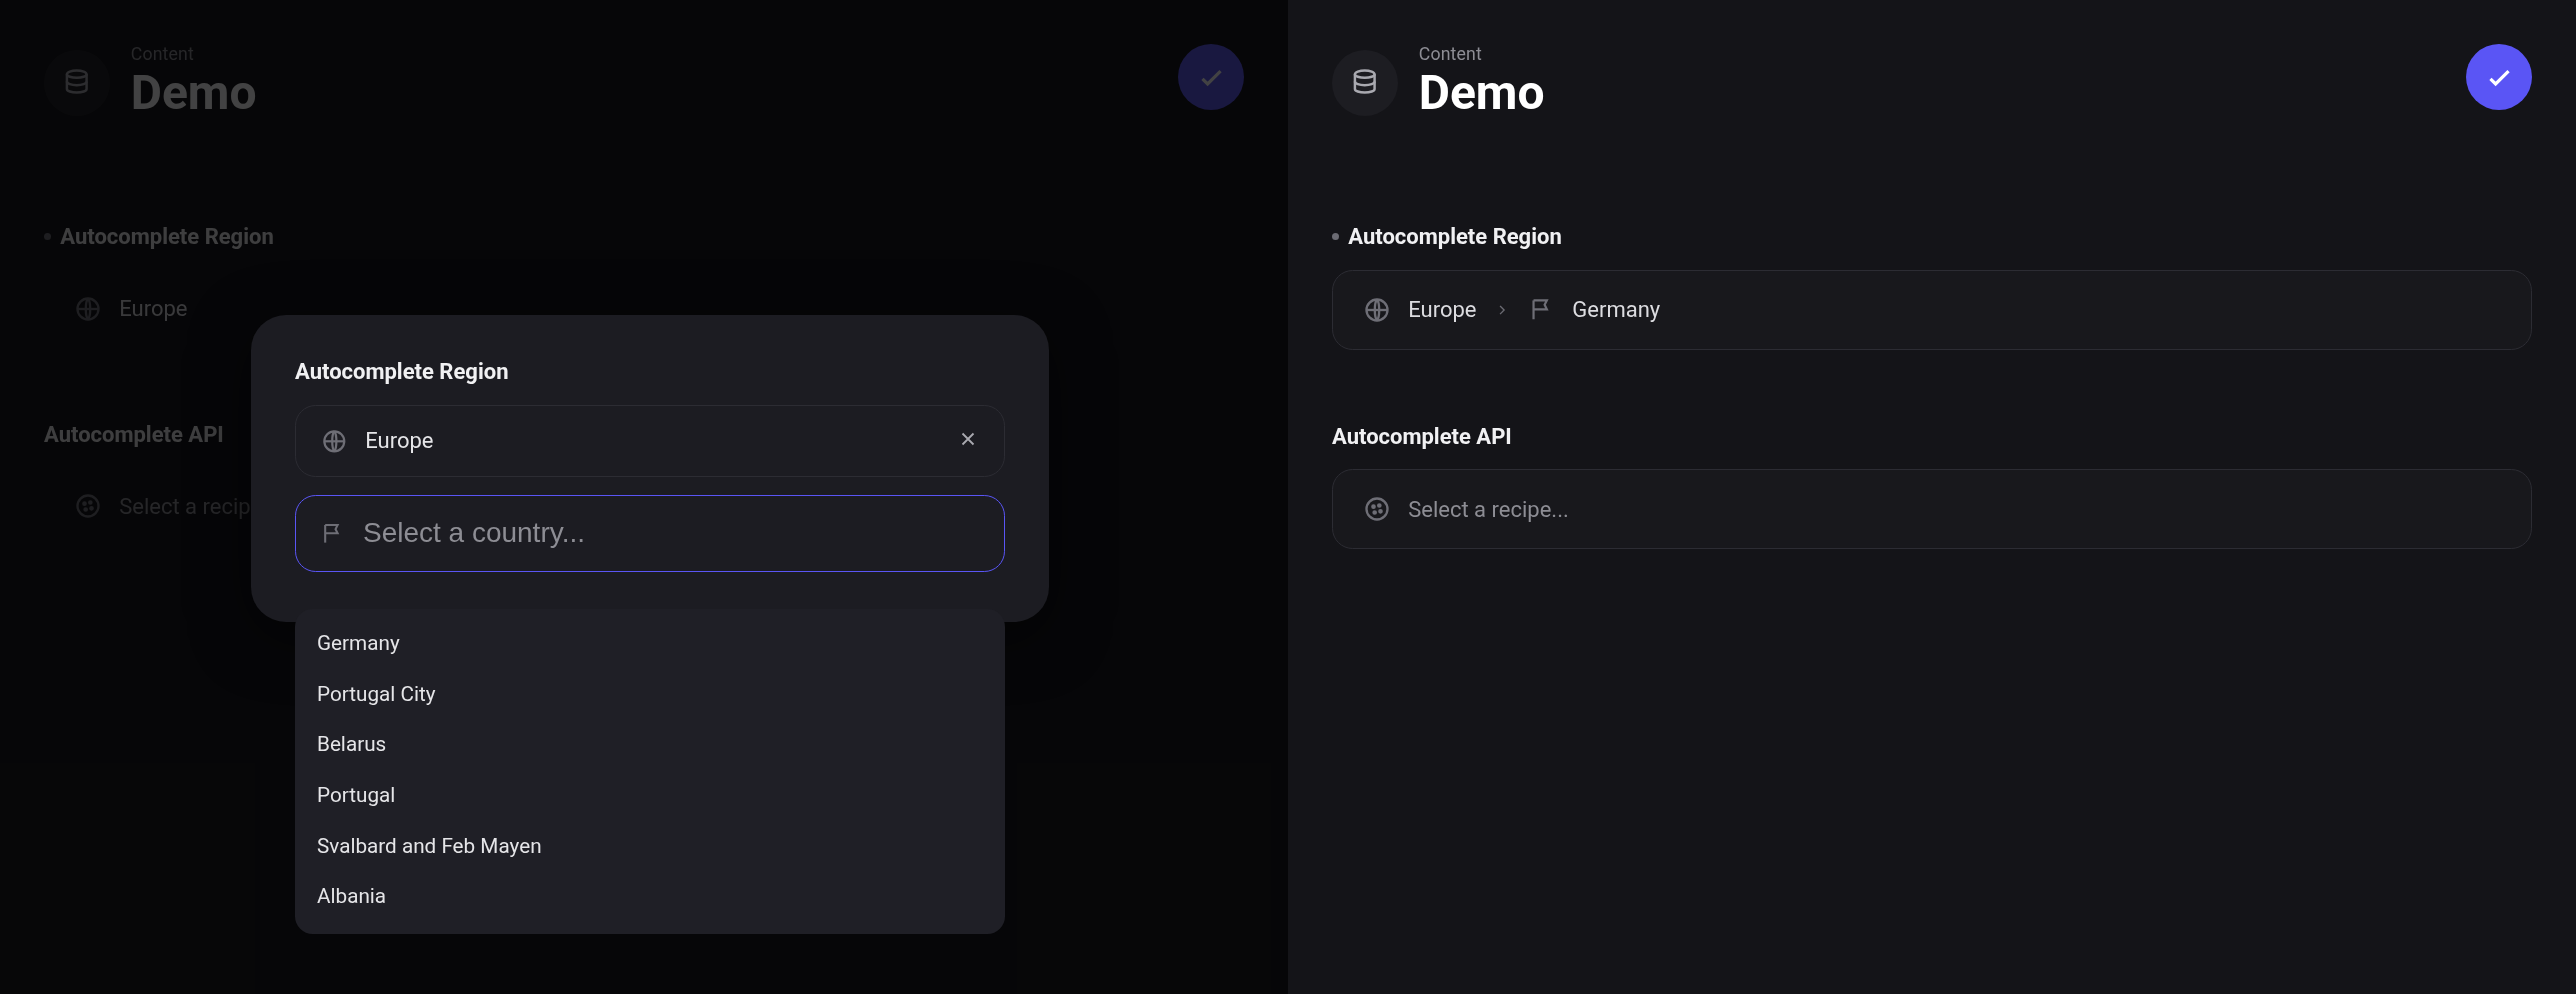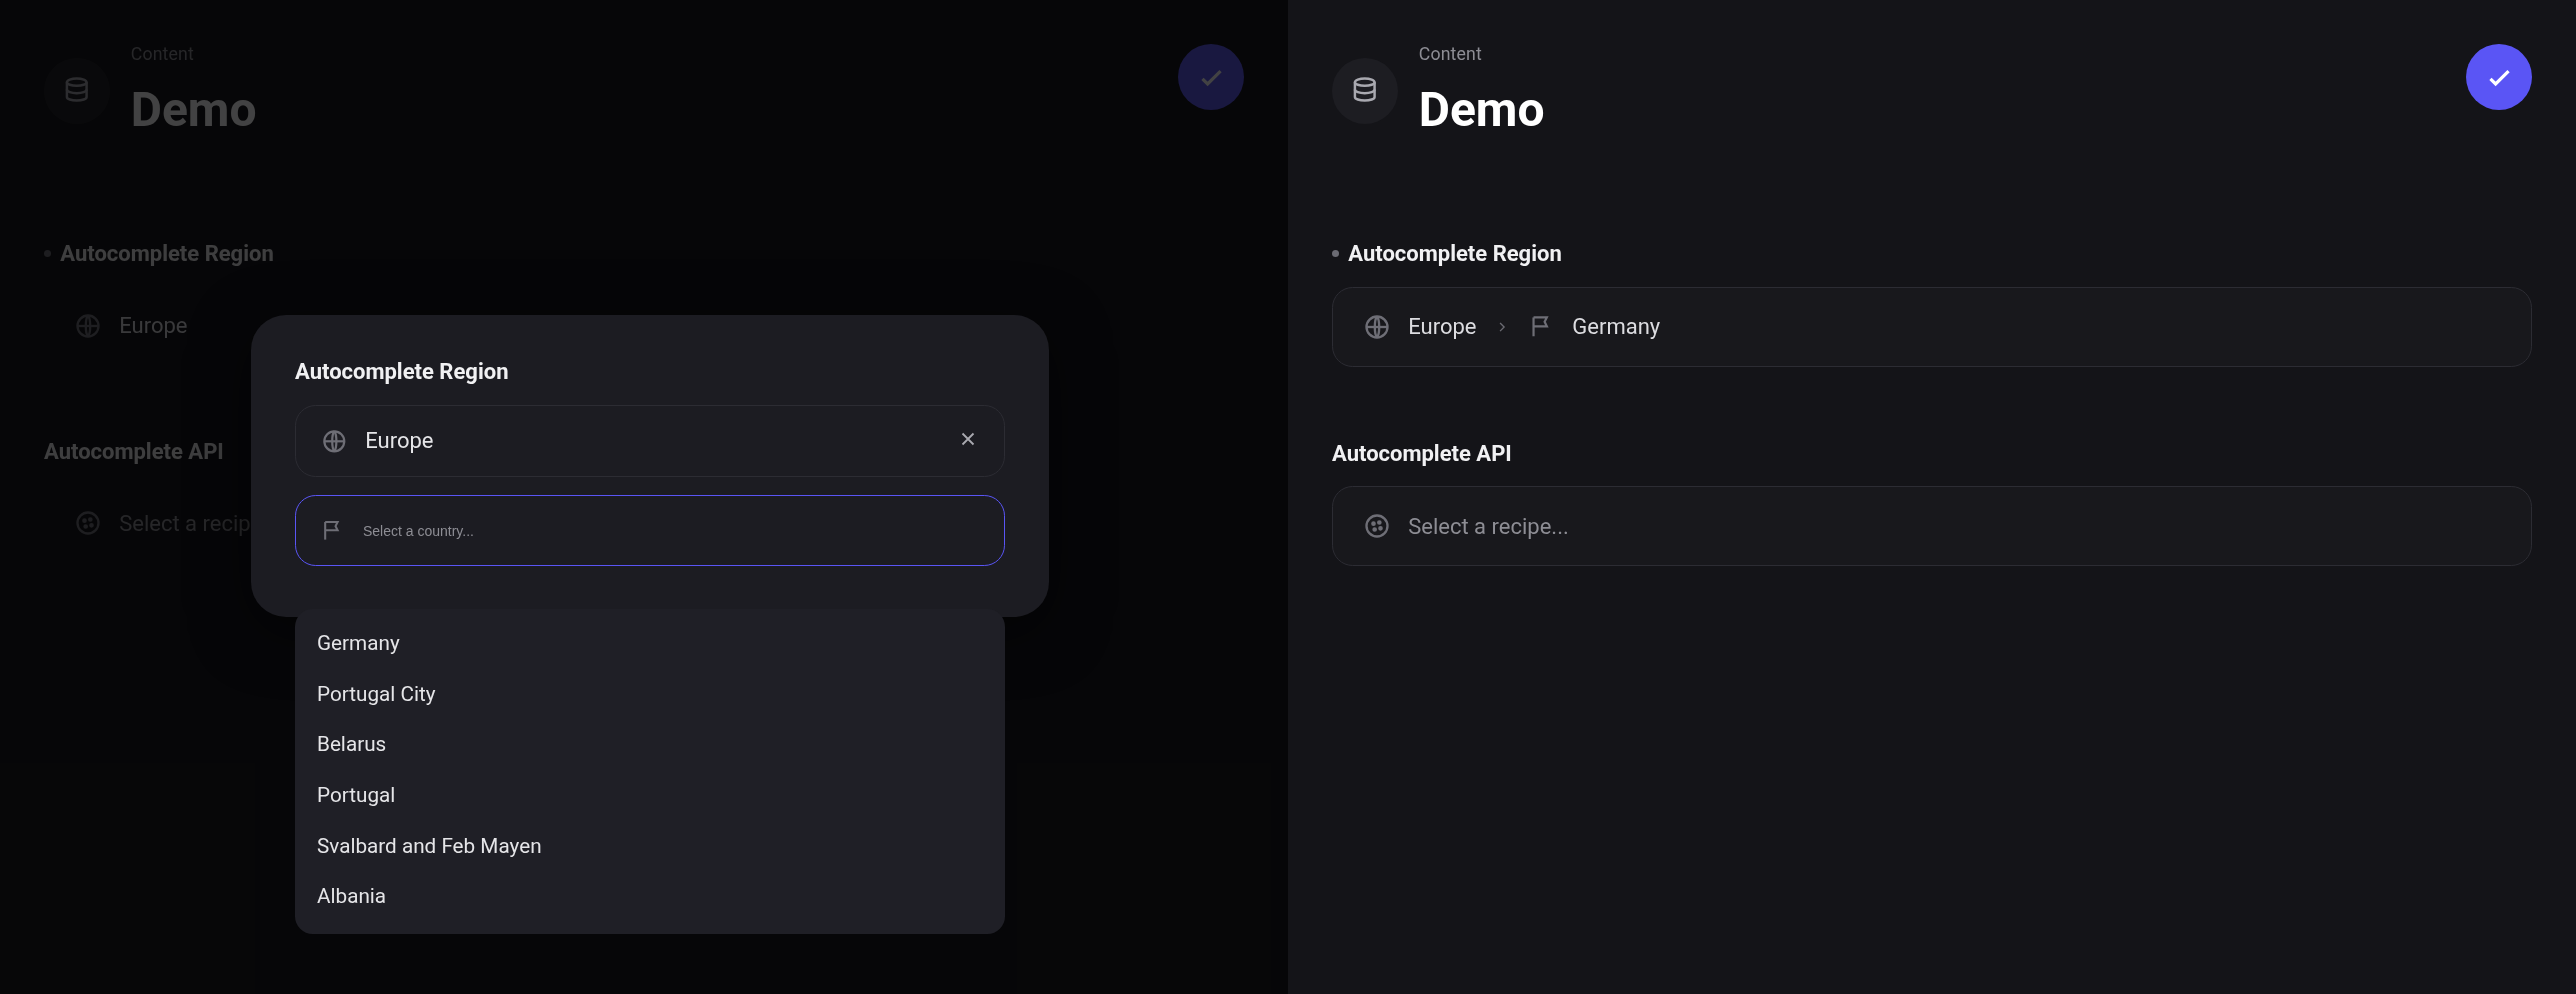--- a/index.html
+++ b/index.html
@@ -51,21 +51,21 @@
       background: #1d1d22;
       display: flex;
       align-items: center;
       justify-content: center;
       flex-shrink: 0;
     }
     .header-text .eyebrow {
       font-size: 17.7px;
       color: #8d8d94;
       letter-spacing: 0.01em;
-      margin-bottom: 17px;
+      margin-bottom: 0;
     }
     .header-text .title {
       font-size: 48px;
       font-weight: 700;
       color: #fff;
     }
     .check-btn {
       position: absolute;
       top: 44px;
       right: 44px;
@@ -184,21 +184,21 @@
       font-size: 20.7px;
       color: #e5e5e8;
       cursor: pointer;
     }
     .dd-item:last-child { opacity: 0.35; }
     input.fake {
       background: transparent;
       border: none;
       outline: none;
       color: #f0abfc;
-      font-size: 14px;
+      font-size: 28px;
       width: 100%;
     }
     input.fake::placeholder { color: #8d8d94; }
   </style>
 </head>
 <body>
 
 <div class="split">
 
   <div class="panel panel-left">

